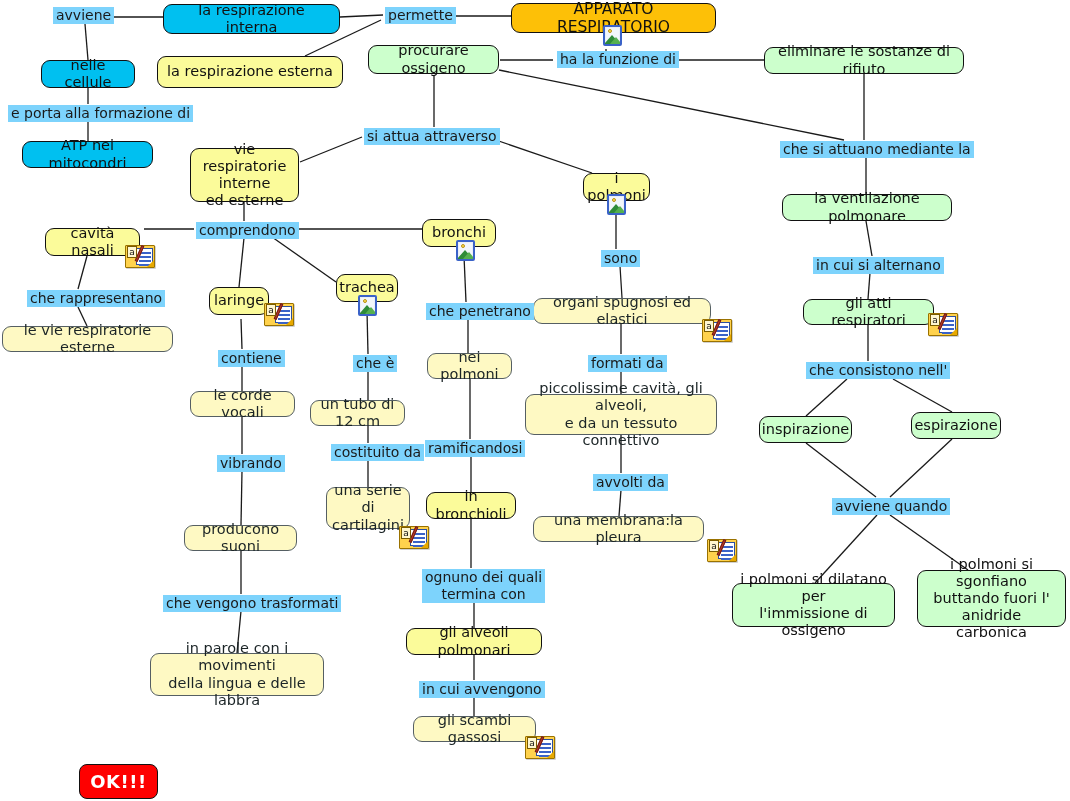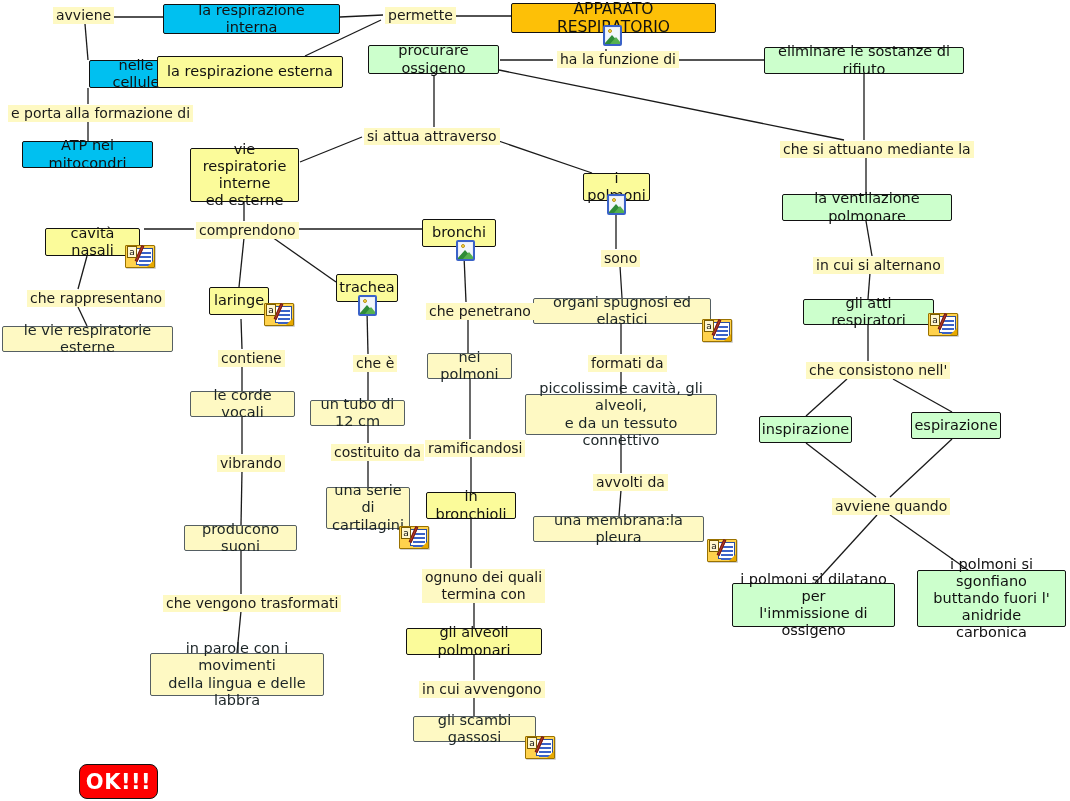--- a/index.html
+++ b/index.html
@@ -22,21 +22,21 @@
     position: absolute;
     left: 0; top: 0;
     width: 1070px;
     height: 801px;
     pointer-events: none;
   }
   .node {
     position: absolute;
     box-sizing: border-box;
     border: 1.6px solid #1a1a1a;
-    border-radius: 2px;
+    border-radius: 9px;
     display: flex;
     align-items: center;
     justify-content: center;
     text-align: center;
     color: #111111;
     font-size: 14.5px;
     line-height: 1.18;
     padding: 0 7px;
     white-space: pre-line;
     z-index: 5;
@@ -48,21 +48,21 @@
   .node.orange { background: #fdc007; border-color: #111111; font-size: 15.5px; }
   .node.grey   { border-width: 1.4px; }
 
   .label {
     position: absolute;
     color: #1a1a1a;
     font-size: 14px;
     line-height: 1.2;
     text-align: center;
     white-space: pre-line;
-    background: #fef9c3;
+    background: #7dd3fc;
     padding: 0 3px;
     z-index: 6;
   }
 
   
   .icon-attach {
     position: absolute;
     z-index: 8;
   }
   
@@ -167,21 +167,21 @@
   #ok-button {
     position: absolute;
     left: 79px;
     top: 764px;
     width: 77px;
     height: 33px;
     background: #fe0000;
     border: 1.5px solid #111111;
     border-radius: 8px;
     color: #ffffff;
-    font-size: 21px;
+    font-size: 18px;
     font-weight: 700;
     display: flex;
     align-items: center;
     justify-content: center;
     letter-spacing: 0.5px;
     z-index: 9;
     cursor: pointer;
   }
 </style>
 </head>
@@ -243,21 +243,21 @@
       <line x1="471" y1="519" x2="471" y2="568" stroke="#1a1a1a" stroke-width="1.3"></line>
       <line x1="474" y1="602" x2="474" y2="628" stroke="#1a1a1a" stroke-width="1.3"></line>
       <line x1="241" y1="551" x2="241" y2="594" stroke="#1a1a1a" stroke-width="1.3"></line>
       <line x1="241" y1="611" x2="237" y2="653" stroke="#1a1a1a" stroke-width="1.3"></line>
       <line x1="474" y1="655" x2="474" y2="680" stroke="#1a1a1a" stroke-width="1.3"></line>
       <line x1="474" y1="697" x2="474" y2="716" stroke="#1a1a1a" stroke-width="1.3"></line>
     </svg>
 
   <div class="node cyan" style="left: 163px; top: 4px; width: 177px; height: 30px;">la respirazione interna</div>
     <div class="node orange" style="left: 511px; top: 3px; width: 205px; height: 30px;">APPARATO RESPIRATORIO</div>
-    <div class="node cyan" style="left: 41px; top: 60px; width: 94px; height: 28px; margin-left: 48px;">nelle cellule</div>
+    <div class="node cyan" style="left: 41px; top: 60px; width: 94px; height: 28px;">nelle cellule</div>
     <div class="node yellow" style="left: 157px; top: 56px; width: 186px; height: 32px;">la respirazione esterna</div>
     <div class="node green" style="left: 368px; top: 45px; width: 131px; height: 29px;">procurare ossigeno</div>
     <div class="node green" style="left: 764px; top: 47px; width: 200px; height: 27px;">eliminare le sostanze di rifiuto</div>
     <div class="node cyan" style="left: 22px; top: 141px; width: 131px; height: 27px;">ATP nei mitocondri</div>
     <div class="node yellow" style="left: 190px; top: 148px; width: 109px; height: 54px;">vie respiratorie
 interne
 ed esterne</div>
     <div class="node yellow" style="left: 583px; top: 173px; width: 67px; height: 28px;">i polmoni</div>
     <div class="node green" style="left: 782px; top: 194px; width: 170px; height: 27px;">la ventilazione polmonare</div>
     <div class="node yellow" style="left: 422px; top: 219px; width: 74px; height: 28px;">bronchi</div>

